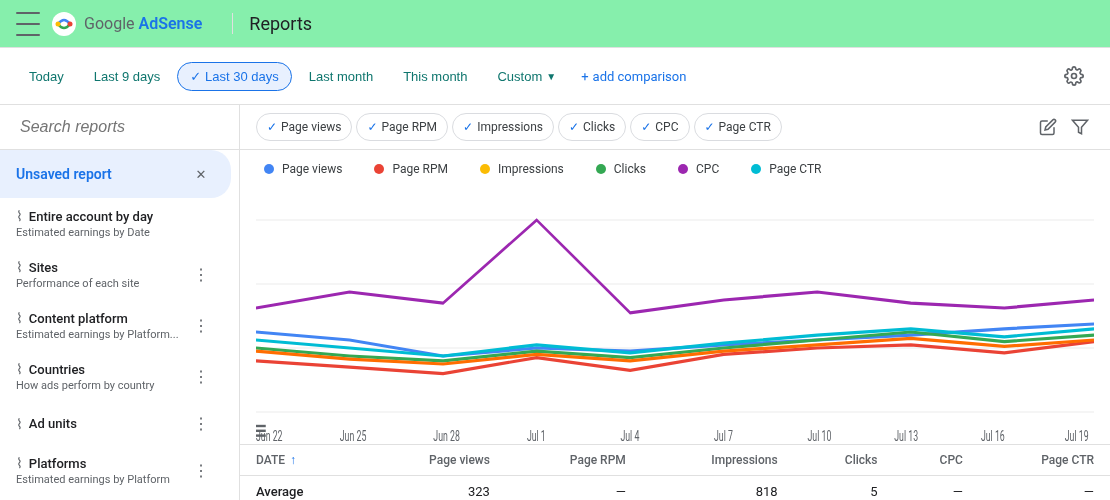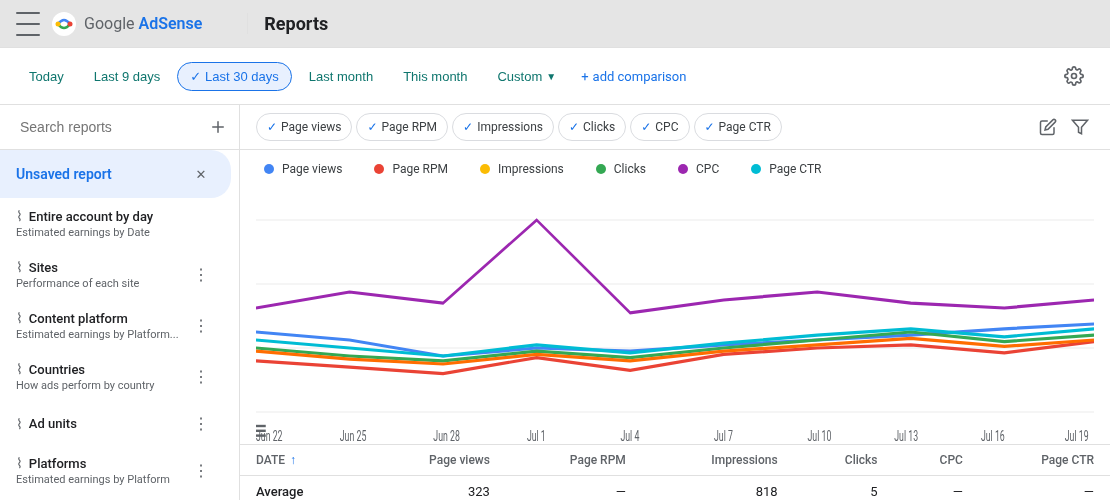--- a/index.html
+++ b/index.html
@@ -1,41 +1,41 @@
 <!DOCTYPE html>
 <html><head>
   <meta charset="utf-8">
   <style>
     * { box-sizing: border-box; margin: 0; padding: 0; }
     body { font-family: 'Google Sans', Roboto, Arial, sans-serif; font-size: 13px; background: #f8f9fa; color: #202124; width: 1110px; height: 500px; overflow: hidden; }
 
     
-    .header { display: flex; align-items: center; background: #e5e5e5; border-bottom: 1px solid #e0e0e0; padding: 0 16px; height: 48px; }
+    .header { display: flex; align-items: center; background: #86efac; border-bottom: 1px solid #e0e0e0; padding: 0 16px; height: 48px; }
     .hamburger { width: 24px; height: 24px; display: flex; flex-direction: column; justify-content: space-between; margin-right: 12px; cursor: pointer; }
     .hamburger span { display: block; height: 2px; background: #5f6368; border-radius: 1px; }
     .logo { display: flex; align-items: center; gap: 8px; margin-right: 24px; }
-    .header-title { font-size: 18px; color: #202124; font-weight: 700; border-left: 1px solid #e0e0e0; padding-left: 16px; margin-left: 21px; }
+    .header-title { font-size: 18px; color: #202124; font-weight: 400; border-left: 1px solid #e0e0e0; padding-left: 16px; margin-left: 6px; }
     .header-spacer { flex: 1; }
 
     
     .date-bar { display: flex; align-items: center; background: #fff; border-bottom: 1px solid #e0e0e0; padding: 8px 16px; gap: 4px; }
     .date-btn { padding: 6px 12px; border-radius: 20px; border: 1px solid transparent; font-size: 13px; cursor: pointer; background: transparent; color: #0f766e; }
     .date-btn.active { background: #e8f0fe; color: #1a73e8; border-color: #1a73e8; font-weight: 500; display: flex; align-items: center; gap: 4px; }
     .date-btn.custom { display: flex; align-items: center; gap: 4px; }
     .add-comparison { display: flex; align-items: center; gap: 4px; color: #1a73e8; font-size: 13px; cursor: pointer; padding: 6px 8px; border-radius: 4px; }
     .date-spacer { flex: 1; }
     .settings-icon-btn { width: 40px; height: 40px; display: flex; align-items: center; justify-content: center; border-radius: 50%; cursor: pointer; }
 
     
     .main { display: flex; height: calc(500px - 48px - 49px); }
 
     
     .sidebar { width: 240px; background: #fff; border-right: 1px solid #e0e0e0; overflow-y: auto; flex-shrink: 0; }
     .search-bar { display: flex; align-items: center; padding: 8px 12px; gap: 8px; border-bottom: 1px solid #e0e0e0; }
-    .search-input { border: none; outline: none; font-size: 14px; flex: 1; background: transparent; }
+    .search-input { border: none; outline: none; font-size: 16px; flex: 1; background: transparent; font-style: italic; }
     .search-add { width: 28px; height: 28px; display: flex; align-items: center; justify-content: center; cursor: pointer; border-radius: 50%; color: #5f6368; }
     .sidebar-item { padding: 10px 16px; cursor: pointer; border-radius: 0 20px 20px 0; margin-right: 8px; display: flex; align-items: center; justify-content: space-between; }
     .sidebar-item.active { background: #e8f0fe; }
     .sidebar-item.active .item-name { color: #1a73e8; font-weight: 600; font-size: 14px; }
     .item-left { display: flex; flex-direction: column; gap: 2px; flex: 1; }
     .item-name { font-size: 13px; color: #202124; font-weight: 500; display: flex; align-items: center; gap: 6px; }
     .item-desc { font-size: 11px; color: #5f6368; }
     .item-wavy { font-size: 14px; color: #5f6368; }
     .more-btn { color: #5f6368; cursor: pointer; padding: 2px 6px; border-radius: 4px; font-size: 16px; }
     .close-btn { color: #5f6368; cursor: pointer; width: 28px; height: 28px; display: flex; align-items: center; justify-content: center; border-radius: 50%; }

